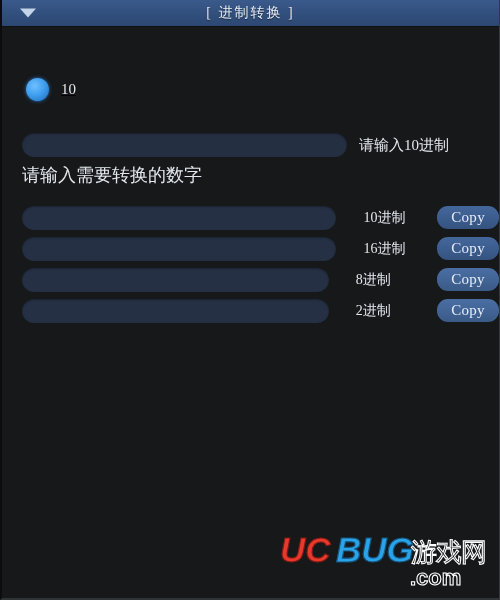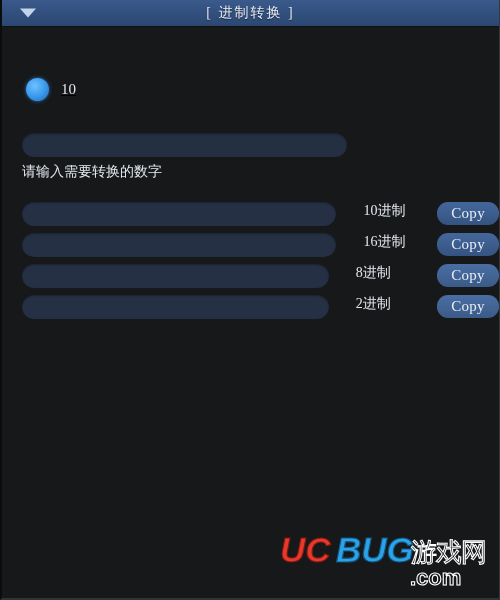--- a/index.html
+++ b/index.html
@@ -127,34 +127,35 @@
     color: #e4e8ee;
     font-size: 15px;
     margin-left: 12px;
     white-space: nowrap;
   }
   #hint-text {
     position: absolute;
     left: 20px;
     top: 136px;
     color: #e4e8ee;
-    font-size: 14px;
+    font-size: 18px;
   }
 
   
   #results {
     position: absolute;
     left: 0;
     top: 175px;
     width: 100%;
   }
   .result-row {
     position: relative;
     height: 31px;
     display: flex;
+    align-items: center;
     gap: 16px;
   }
   .result-field {
     width: 325px;
     height: 24px;
     margin-left: 20px;
     background: #253044;
     border: none;
     border-radius: 12px;
     outline: none;
@@ -215,20 +216,21 @@
 
     <div id="radio-row">
       <div class="radio-group">
         <span class="radio-dot on"></span>
         <span class="radio-label">10</span>
       </div>
     </div>
 
     <div id="main-input-row">
       <input id="main-input" type="text" value="" style="">
+      <span id="main-input-label">请输入10进制</span>
     </div>
     <div id="hint-text">请输入需要转换的数字</div>
 
     <div id="results">
 
       <div class="result-row">
         <input class="result-field" type="text" readonly="" value="" style="">
         <span class="result-label">10进制</span>
         <button class="copy-btn">Copy</button>
       </div>

